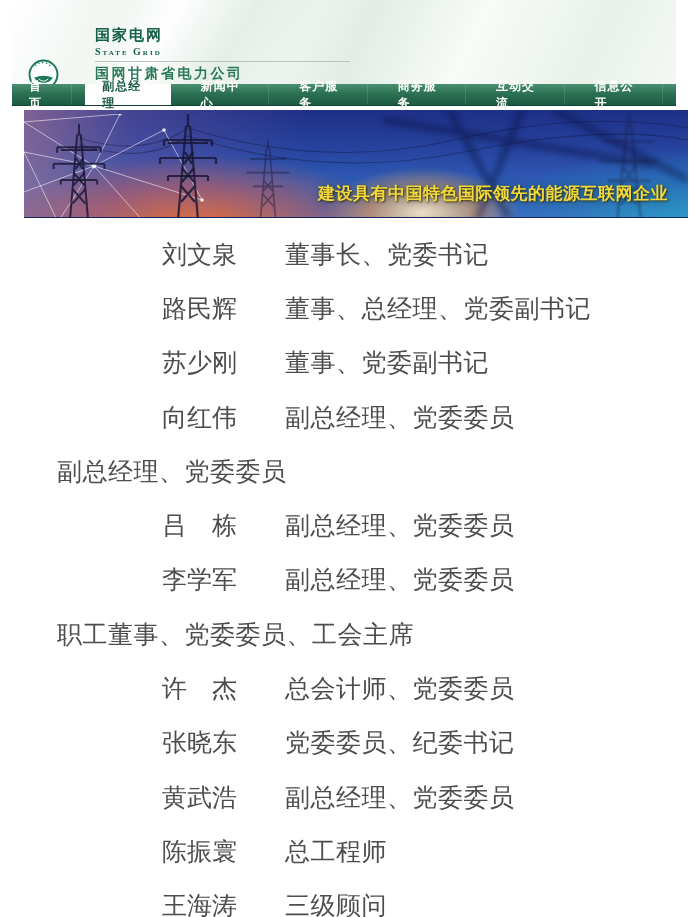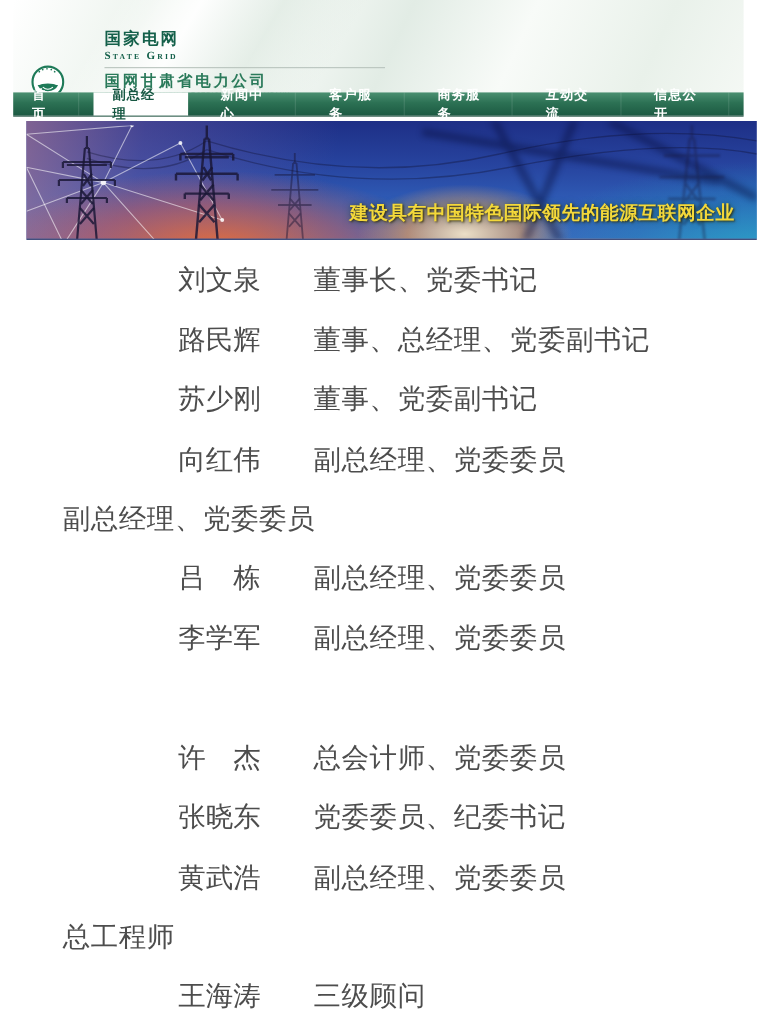--- a/index.html
+++ b/index.html
@@ -202,34 +202,36 @@
     </div>
     <div class="leader-row">
       <span class="leader-name">吕　栋</span>
       <span class="leader-title">副总经理、党委委员</span>
     </div>
     <div class="leader-row">
       <span class="leader-name">李学军</span>
       <span class="leader-title">副总经理、党委委员</span>
     </div>
     <div class="leader-row">
+      <span class="leader-title">职工董事、党委委员、工会主席</span>
     </div>
     <div class="leader-row">
       <span class="leader-name">许　杰</span>
       <span class="leader-title">总会计师、党委委员</span>
     </div>
     <div class="leader-row">
       <span class="leader-name">张晓东</span>
       <span class="leader-title">党委委员、纪委书记</span>
     </div>
     <div class="leader-row">
       <span class="leader-name">黄武浩</span>
       <span class="leader-title">副总经理、党委委员</span>
     </div>
     <div class="leader-row">
+      <span class="leader-name">陈振寰</span>
       <span class="leader-title">总工程师</span>
     </div>
     <div class="leader-row">
       <span class="leader-name">王海涛</span>
       <span class="leader-title">三级顾问</span>
     </div>
   </div>
 
 </div>
 

